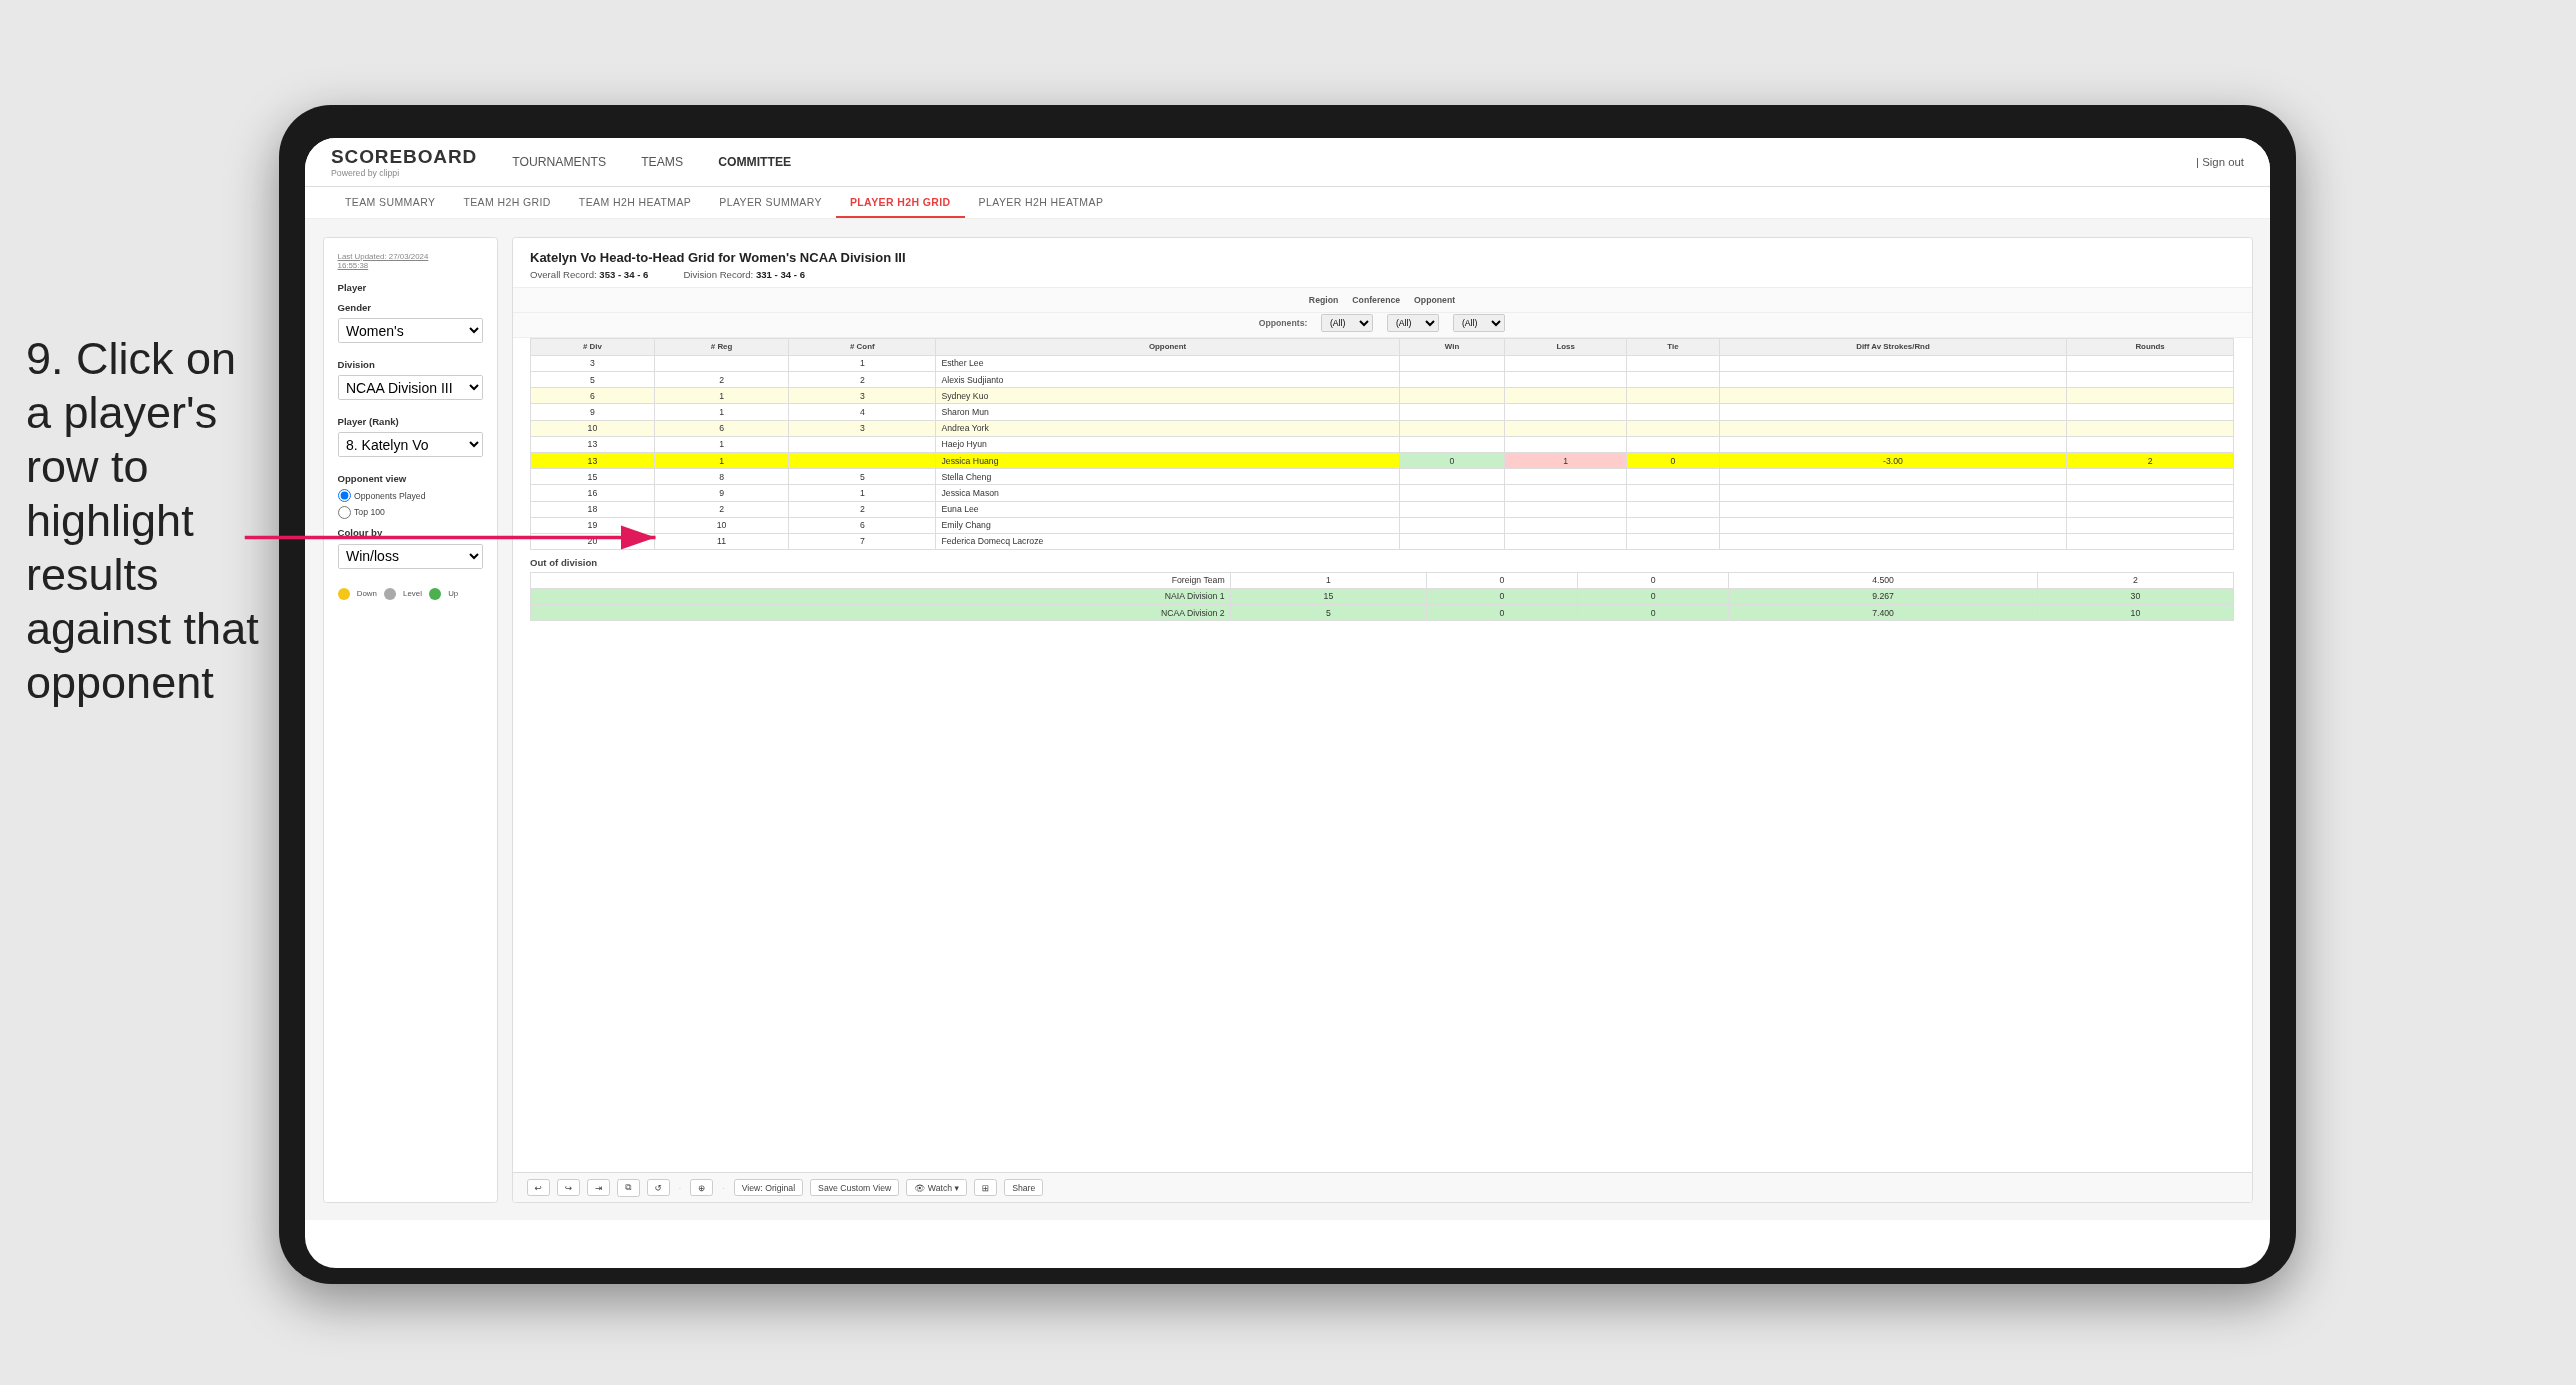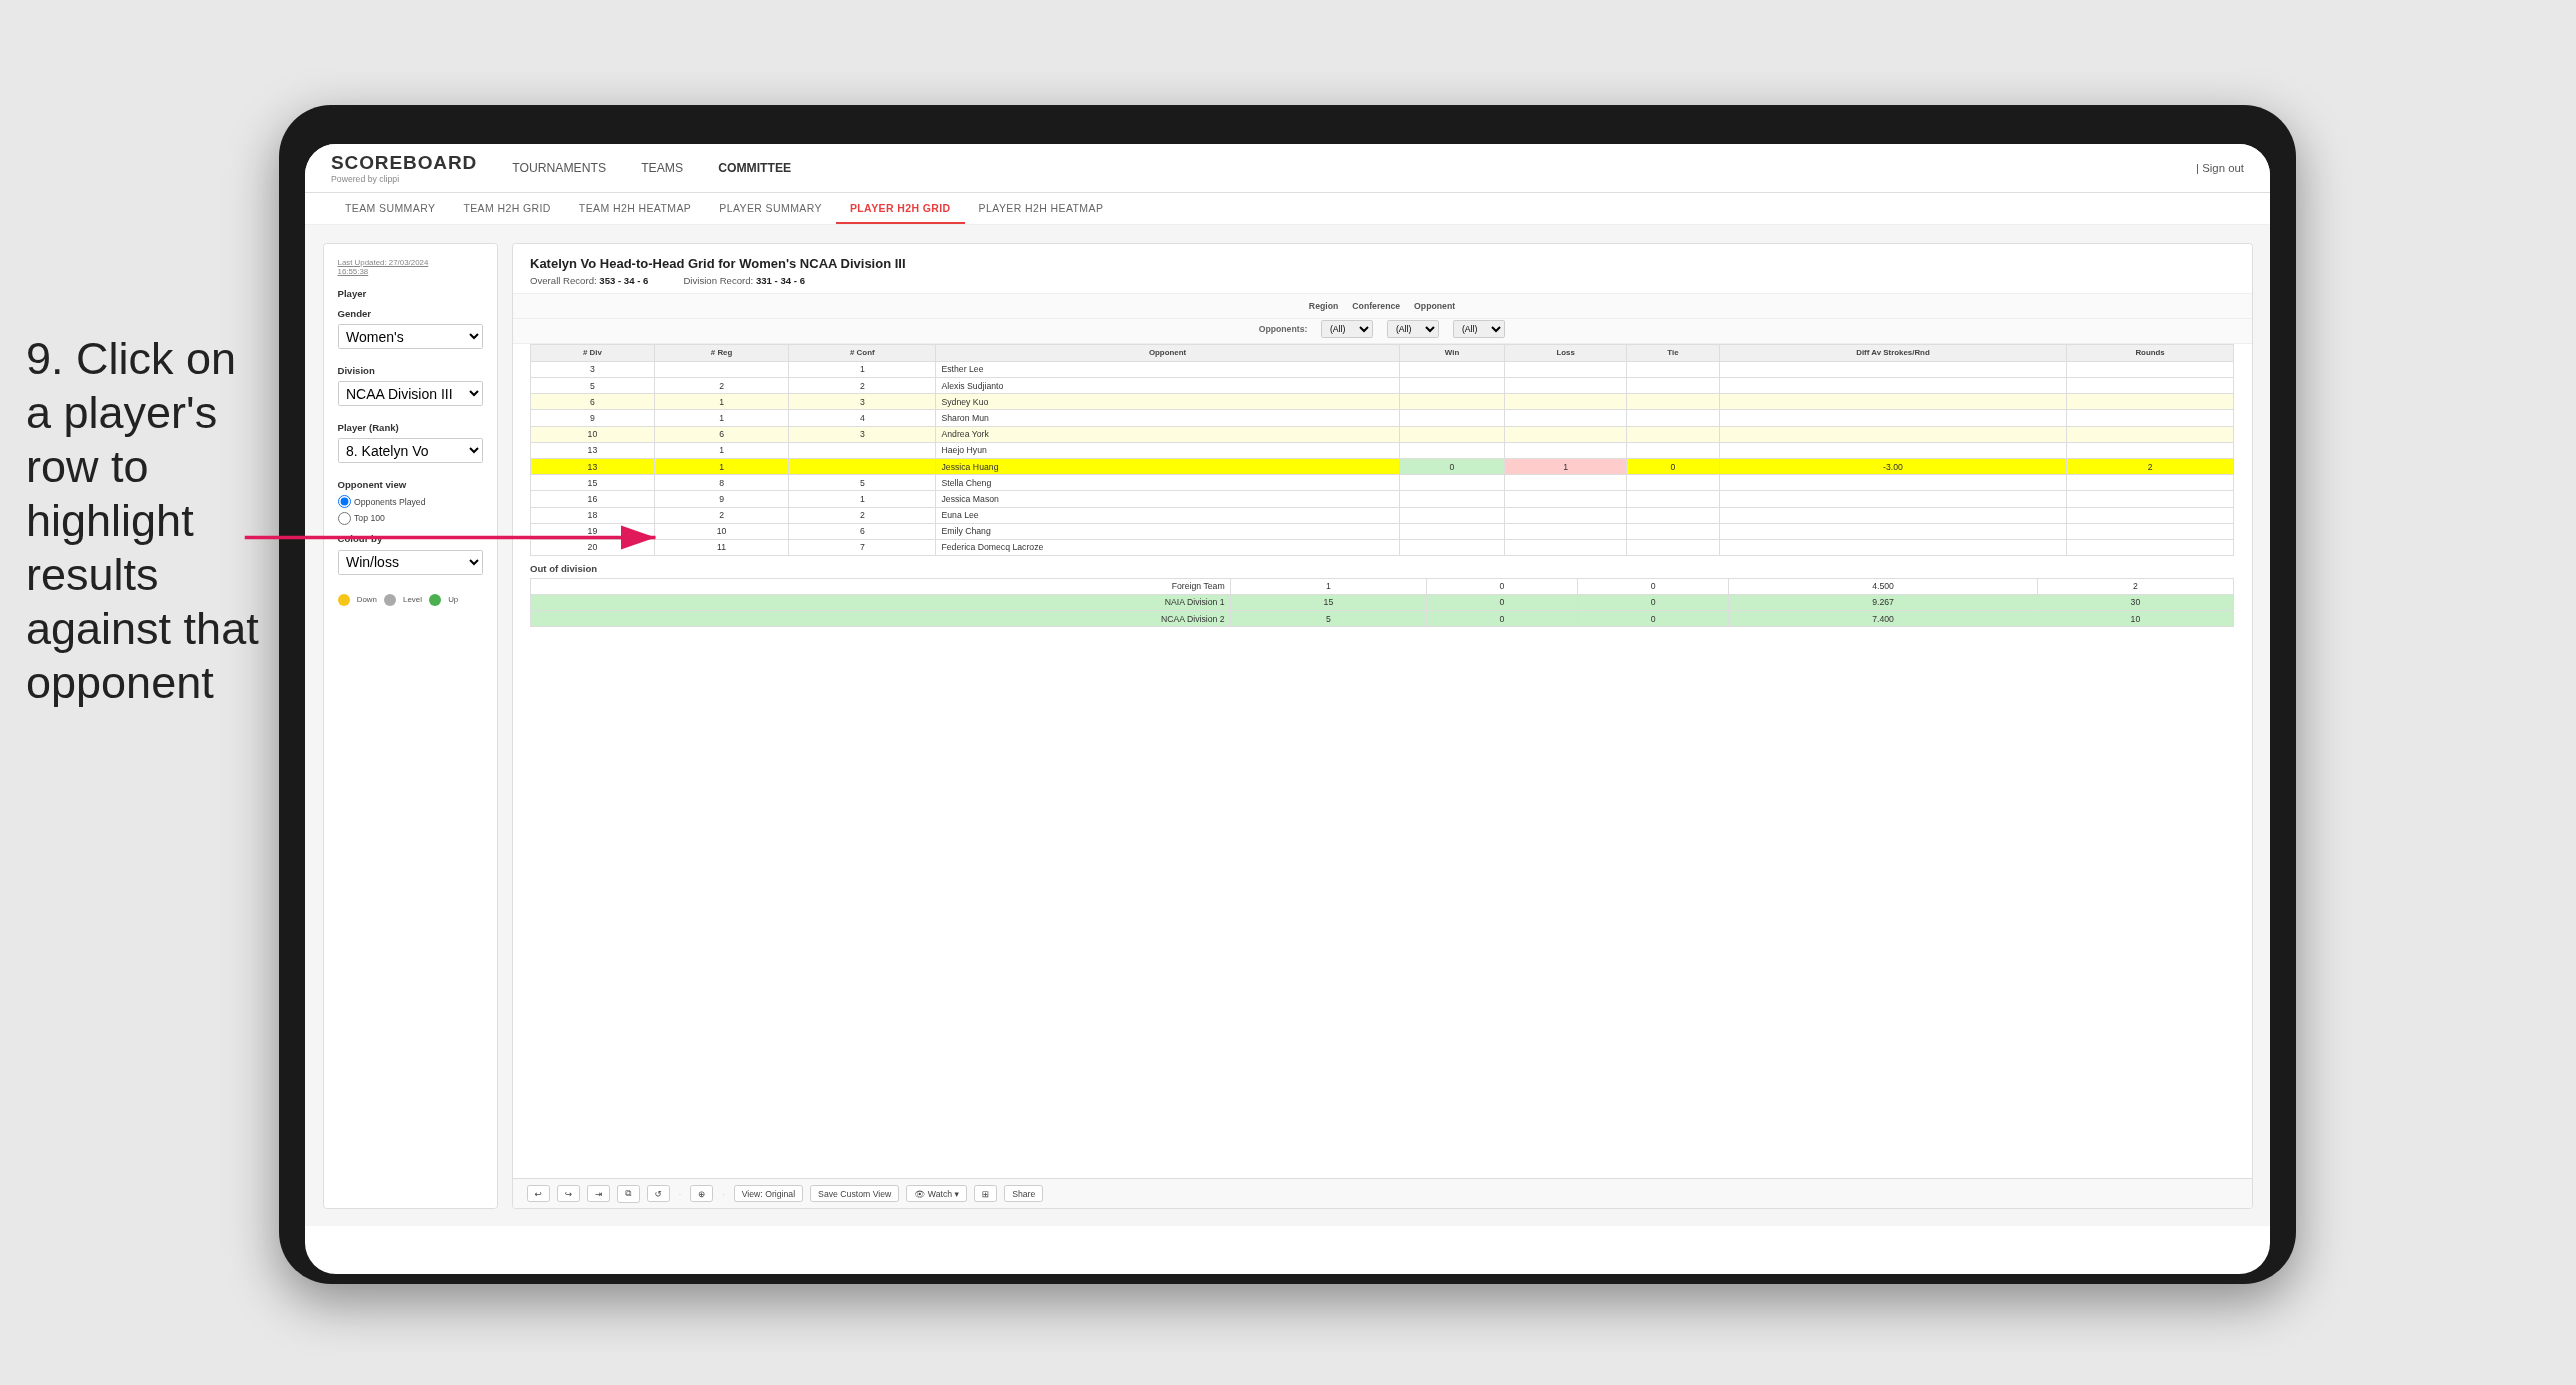--- a/index.html
+++ b/index.html
@@ -20,21 +20,21 @@
       width: 2017px;
       height: 1179px;
       background: #1a1a1a;
       border-radius: 52px;
       box-shadow: 0 17.5px 52px rgba(0,0,0,0.4);
     }
 
     .tablet-screen {
       position: absolute;
       left: 26px;
-      top: 39px;
+      top: 33px;
       width: 1965px;
       height: 1130px;
       background: #ffffff;
       border-radius: 31px;
       overflow: hidden;
     }
 
     
     .annotation {
       position: absolute;

